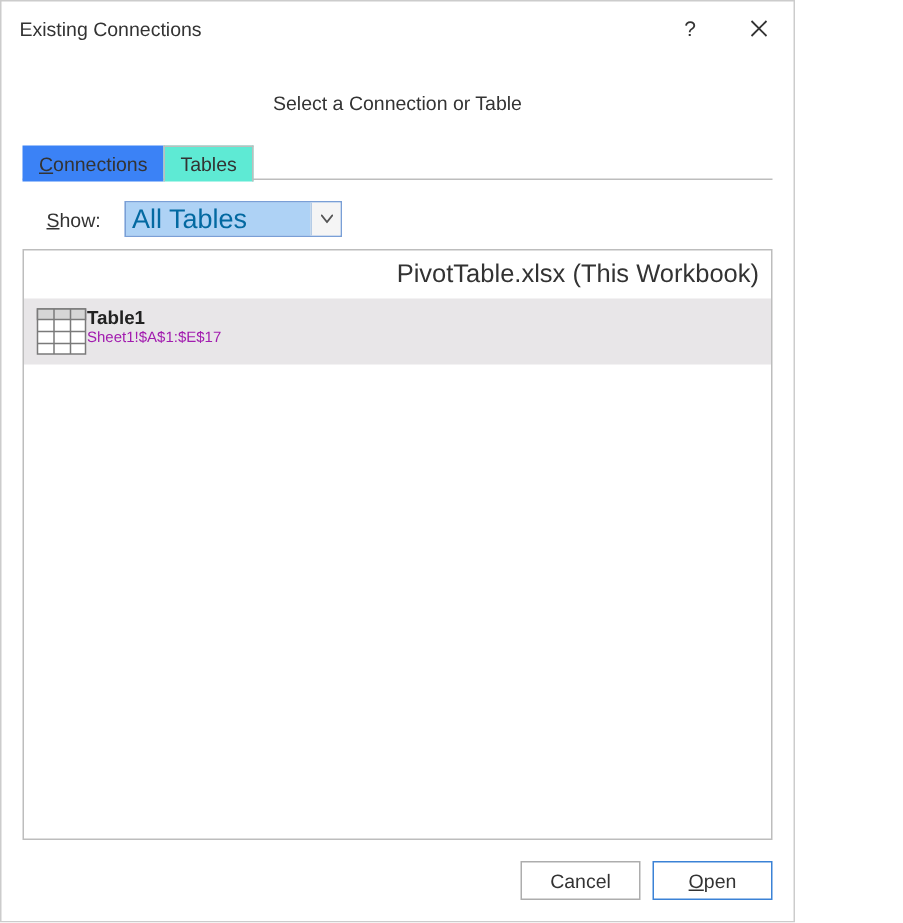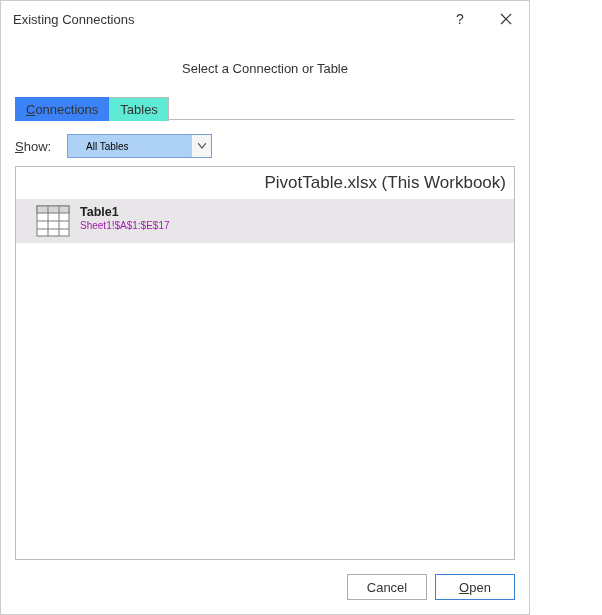--- a/index.html
+++ b/index.html
@@ -83,43 +83,43 @@
     .tab .u {
       text-decoration: underline;
     }
     .tab-panel-border {
       border-top: 1px solid #bdbdbd;
       margin-top: -1px;
     }
     .show-row {
       display: flex;
       align-items: center;
-      margin: 14px 0 8px 0;
+      margin: 14px 0 8px 16px;
     }
     .show-label {
       font-size: 13px;
       color: #333;
       width: 52px;
     }
     .show-label .u {
       text-decoration: underline;
     }
     .combo {
       display: flex;
       align-items: stretch;
       height: 24px;
       border: 1px solid #7a9fd6;
       background: #cde3f8;
       width: 145px;
     }
     .combo-text {
       flex: 1;
-      padding: 0 18px;
-      font-size: 10px;
-      color: #000000;
+      padding: 0 4px;
+      font-size: 18px;
+      color: #0369a1;
       display: flex;
       align-items: center;
       background: #aed2f5;
     }
     .combo-arrow {
       width: 20px;
       display: flex;
       align-items: center;
       justify-content: center;
       border-left: 1px solid #b5cce6;
@@ -139,23 +139,22 @@
     }
     .group-header {
       font-size: 17px;
       color: #333;
       padding: 6px 8px 6px 8px;
       text-align: right;
     }
     .list-item {
       display: flex;
       align-items: flex-start;
-      padding: 6px 20px;
+      padding: 6px 8px;
       background: #e8e6e8;
-      gap: 10px;
     }
     .list-icon {
       width: 34px;
       height: 32px;
       flex-shrink: 0;
     }
     .list-text {
       display: flex;
       flex-direction: column;
       gap: 1px;

